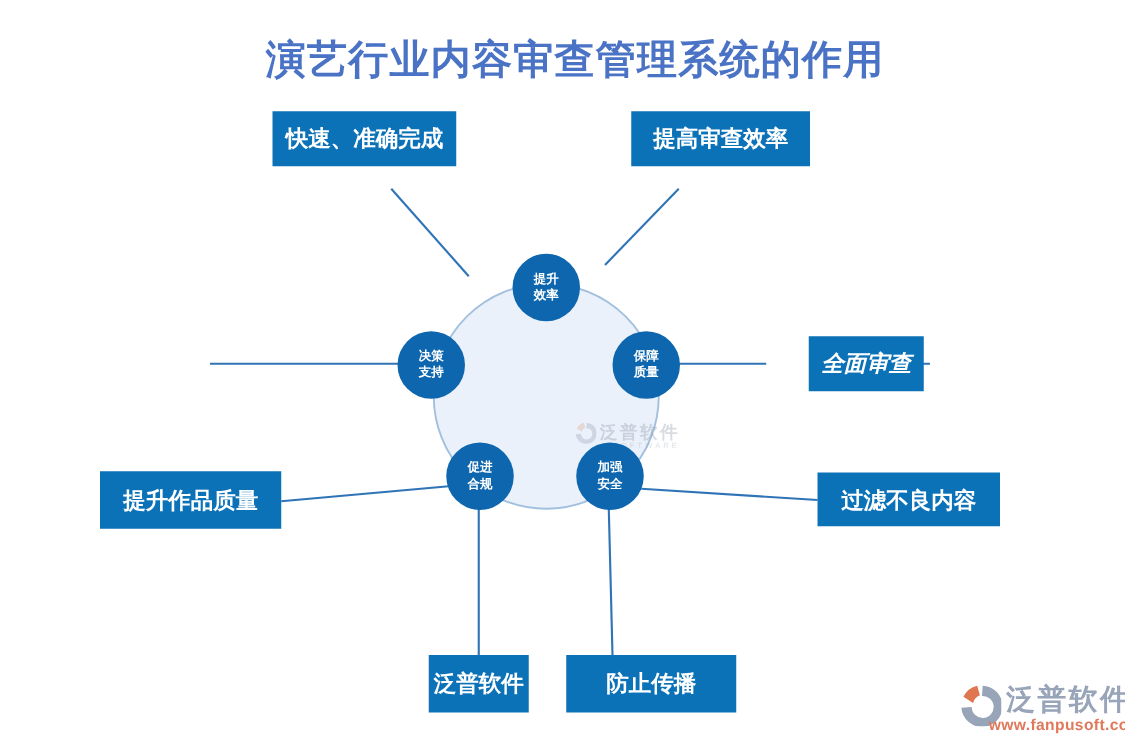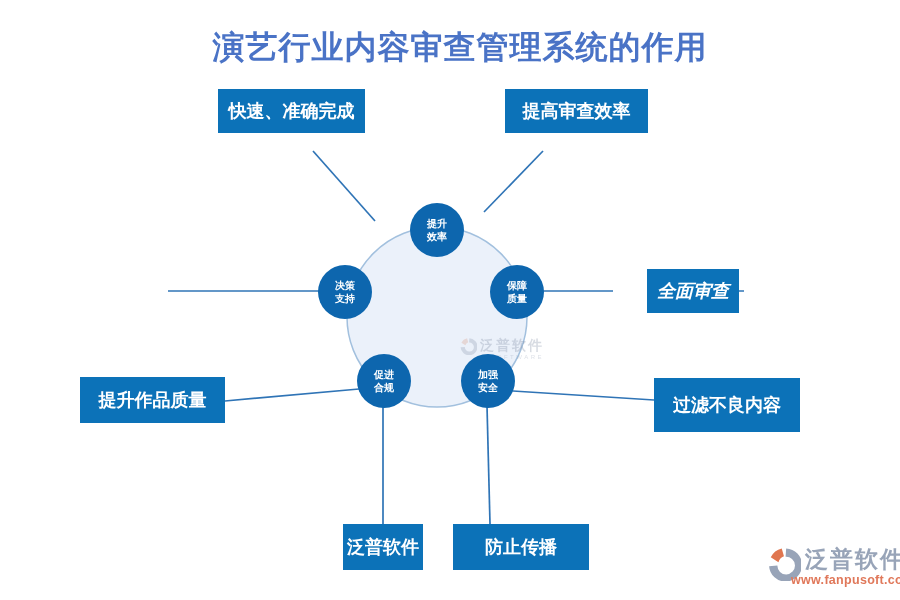--- a/index.html
+++ b/index.html
@@ -160,21 +160,21 @@
   </div>
   <div class="node" style="left:461px; top:354px;">
     <span>加强</span>
     <span>安全</span>
   </div>
 
   <div class="box" style="left:218px; top:89px;  width:147px; height:44px;">快速、准确完成</div>
   <div class="box" style="left:505px; top:89px;  width:143px; height:44px;">提高审查效率</div>
   <div class="box" style="left:647px; top:269px; width:92px;  height:44px;font-style:italic;">全面审查</div>
   <div class="box" style="left:80px;  top:377px; width:145px; height:46px;">提升作品质量</div>
-  <div class="box" style="left:654px; top:378px; width:146px; height:54px;">过滤不良内容</div>
+  <div class="box" style="left:654px; top:378px; width:146px; height:43px;">过滤不良内容</div>
   <div class="box" style="left:343px; top:524px; width:80px;  height:46px;">泛普软件</div>
   <div class="box" style="left:453px; top:524px; width:136px; height:46px;">防止传播</div>
 
   <div class="footer-logo">
     <svg width="33" height="33" viewBox="0 0 30 30">
       <path d="M12.5,0.5 A15,15 0 0,0 2.5,8.5 L9.5,13 A8,8 0 0,1 14.5,7.5 Z" fill="#e0764f"></path>
       <path d="M16.5,0.5 A15,15 0 1,1 1,16.5 L8.5,16 A8,8 0 1,0 16,8 Z" fill="#98a4b8"></path>
     </svg>
     <div class="footer-text-col">
       <span class="company-name">泛普软件</span>

